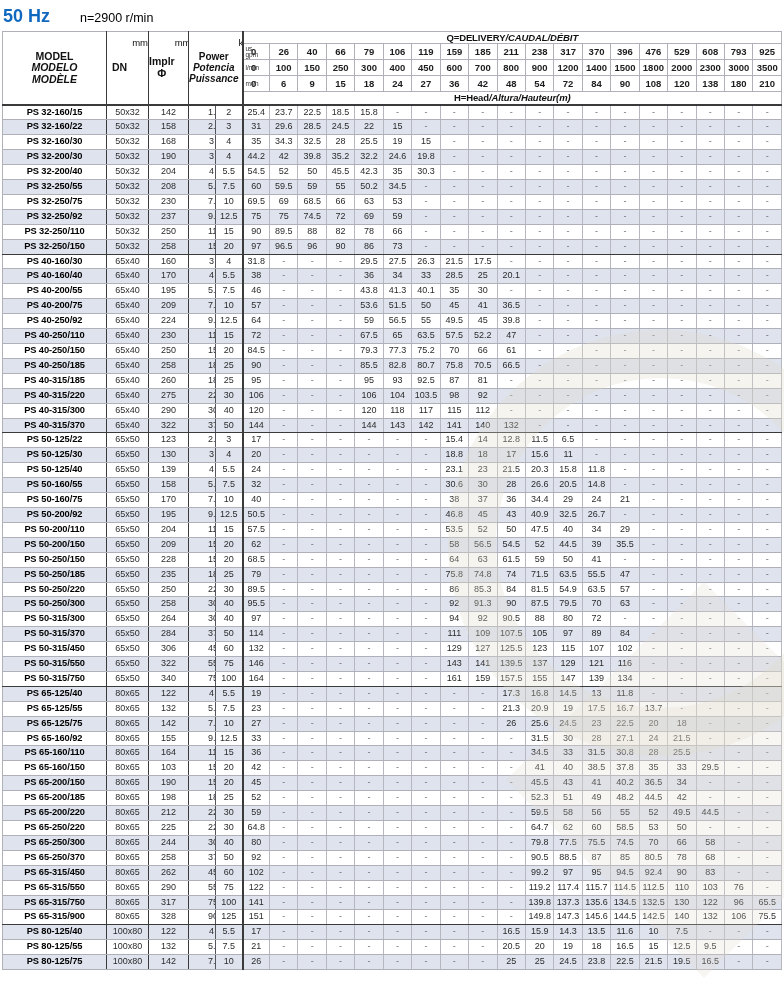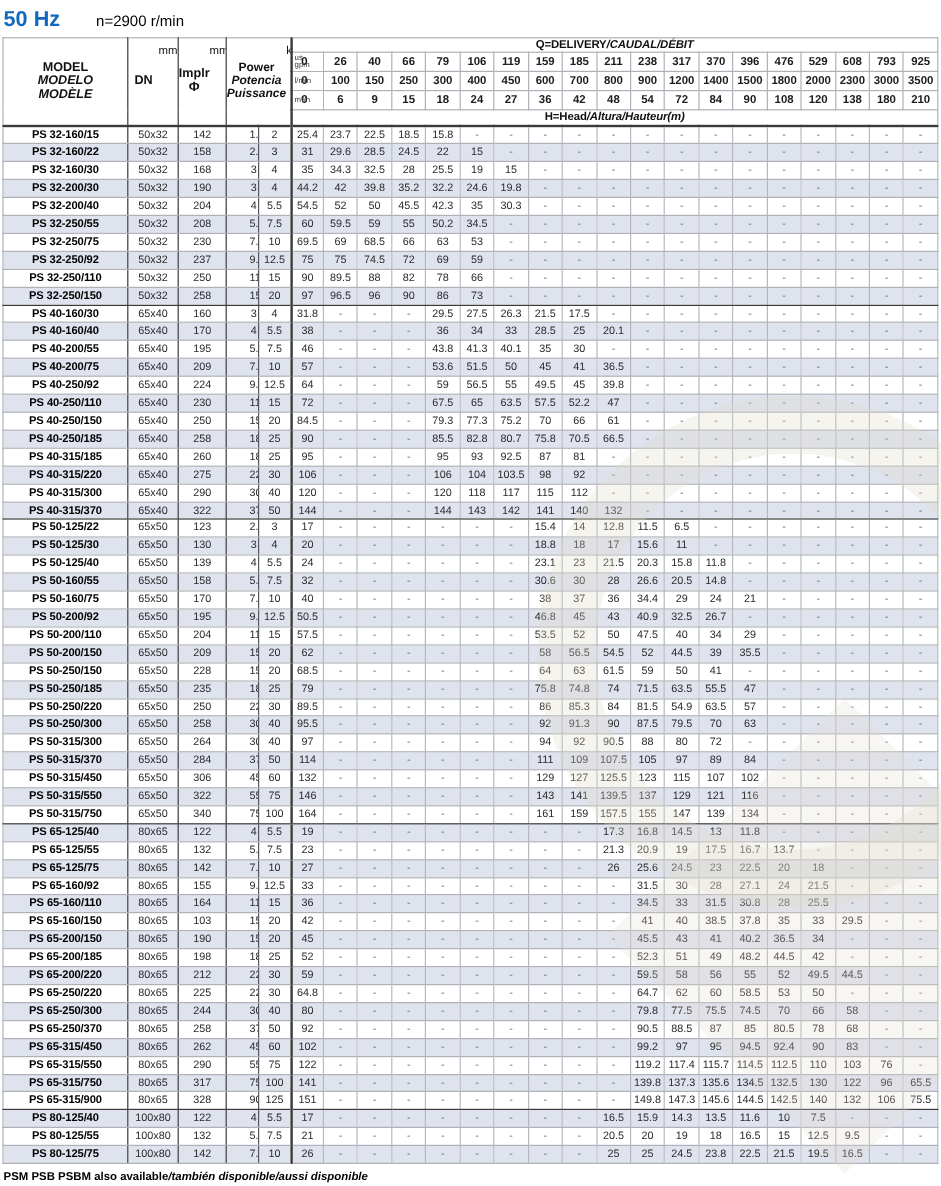--- a/index.html
+++ b/index.html
@@ -1693,17 +1693,16 @@
         <td class="c-data">21.5</td>
         <td class="c-data">19.5</td>
         <td class="c-data">16.5</td>
         <td class="c-data dash">-</td>
         <td class="c-data dash">-</td>
       </tr>
     </tbody>
 </table>
 
 <div class="footer">
-  <div><span>PSM PSB PSBM also available</span><span class="it">/también disponible/aussi disponible</span></div>
 </div>
 
 <div class="wm wm1"></div>
 <div class="wm wm2"></div>
 
 </body></html>

